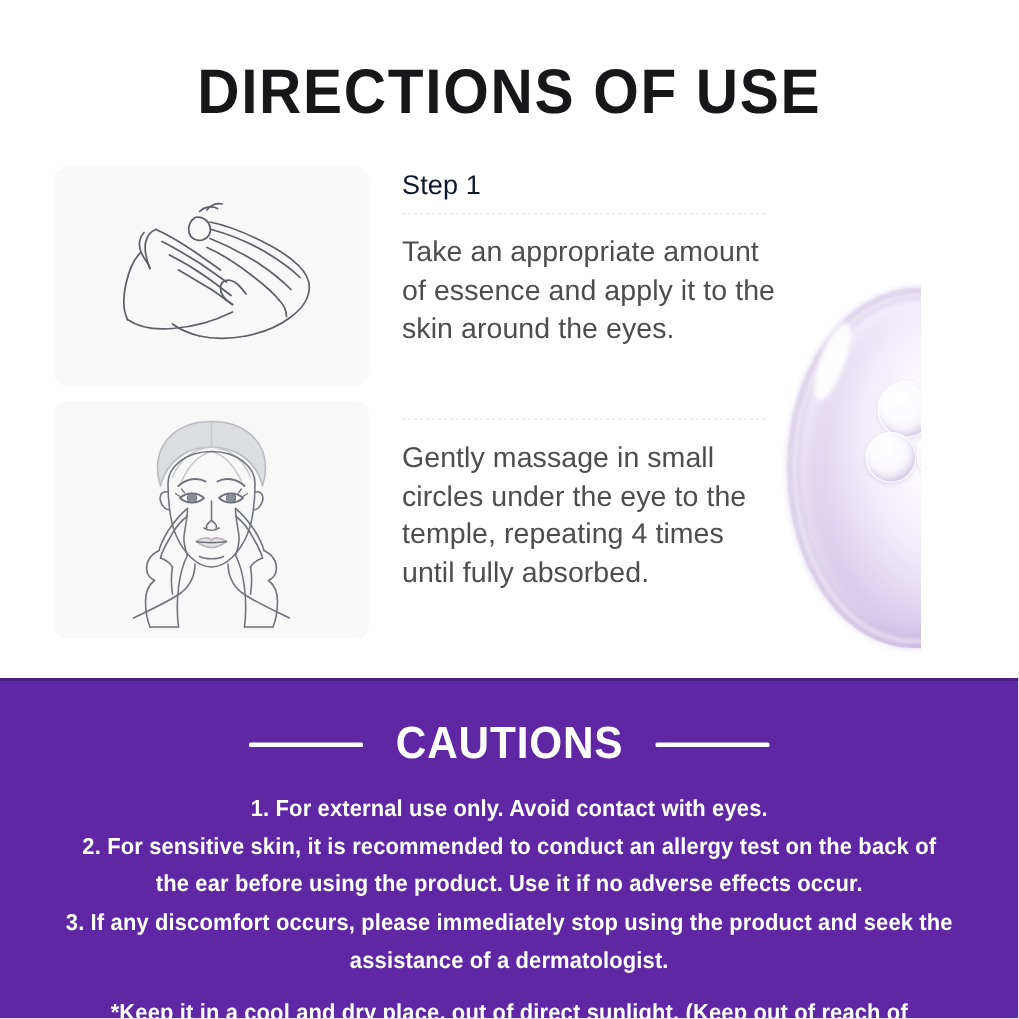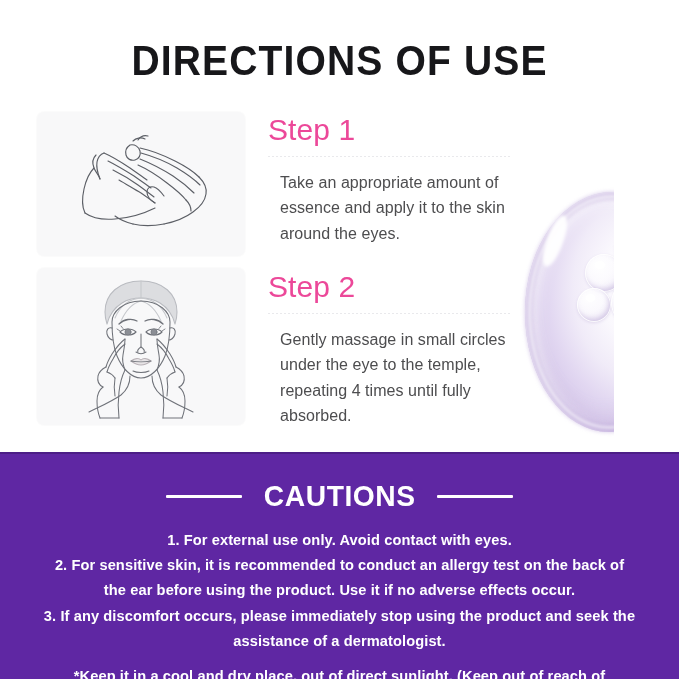--- a/index.html
+++ b/index.html
@@ -155,39 +155,39 @@
   .step-block {
     position: absolute;
     left: 268px;
     width: 250px;
   }
   #step-block-1 { top: 113px; }
   #step-block-2 { top: 270px; }
 
   .step-heading {
     font-family: "Liberation Sans", sans-serif;
-    font-size: 30px;
+    font-size: 18px;
     font-weight: normal;
-    color: #ec4899;
+    color: #0f172a;
     letter-spacing: 0.1px;
     line-height: 1.12;
     margin: 0;
   }
   .step-divider {
     margin: 9px 0 0 0;
     height: 1px;
     width: 243px;
     background-image: linear-gradient(to right, #e9e9ec 0 2px, transparent 2px 4px);
     background-size: 4px 1px;
     background-repeat: repeat-x;
   }
   .step-body {
-    margin: 13px 0 0 12px;
+    margin: 13px 0 0 0;
     font-family: "Liberation Sans", sans-serif;
-    font-size: 16px;
+    font-size: 19px;
     line-height: 25.5px;
     color: #4d4d4f;
     letter-spacing: 0.05px;
   }
   .step-body .note {
     display: block;
   }
 
   
   #cautions-band {
@@ -370,21 +370,20 @@
           <path d="M145 150 L126 150"></path>
           <path d="M126 150 C127 142 127 132 126 124 C125 115 123 108 120 102"></path>
           <path d="M120 102 C122 97 123 92 122 87 C121 81 120 76 120 71"></path>
           <path d="M138 104 C135 105 132 107 130 110"></path>
           <path d="M130 110 C131 116 131 122 130 128"></path>
         </g>
       </svg>
     </div>
 
     <div class="step-block" id="step-block-2">
-      <div class="step-heading">Step 2</div>
       <div class="step-divider"></div>
       <div class="step-body">
         <span>Gently massage in small circles under the eye to the temple, repeating 4 times until fully absorbed.</span>
       </div>
     </div>
 
   </div>
 
   <div id="cautions-band">
 

